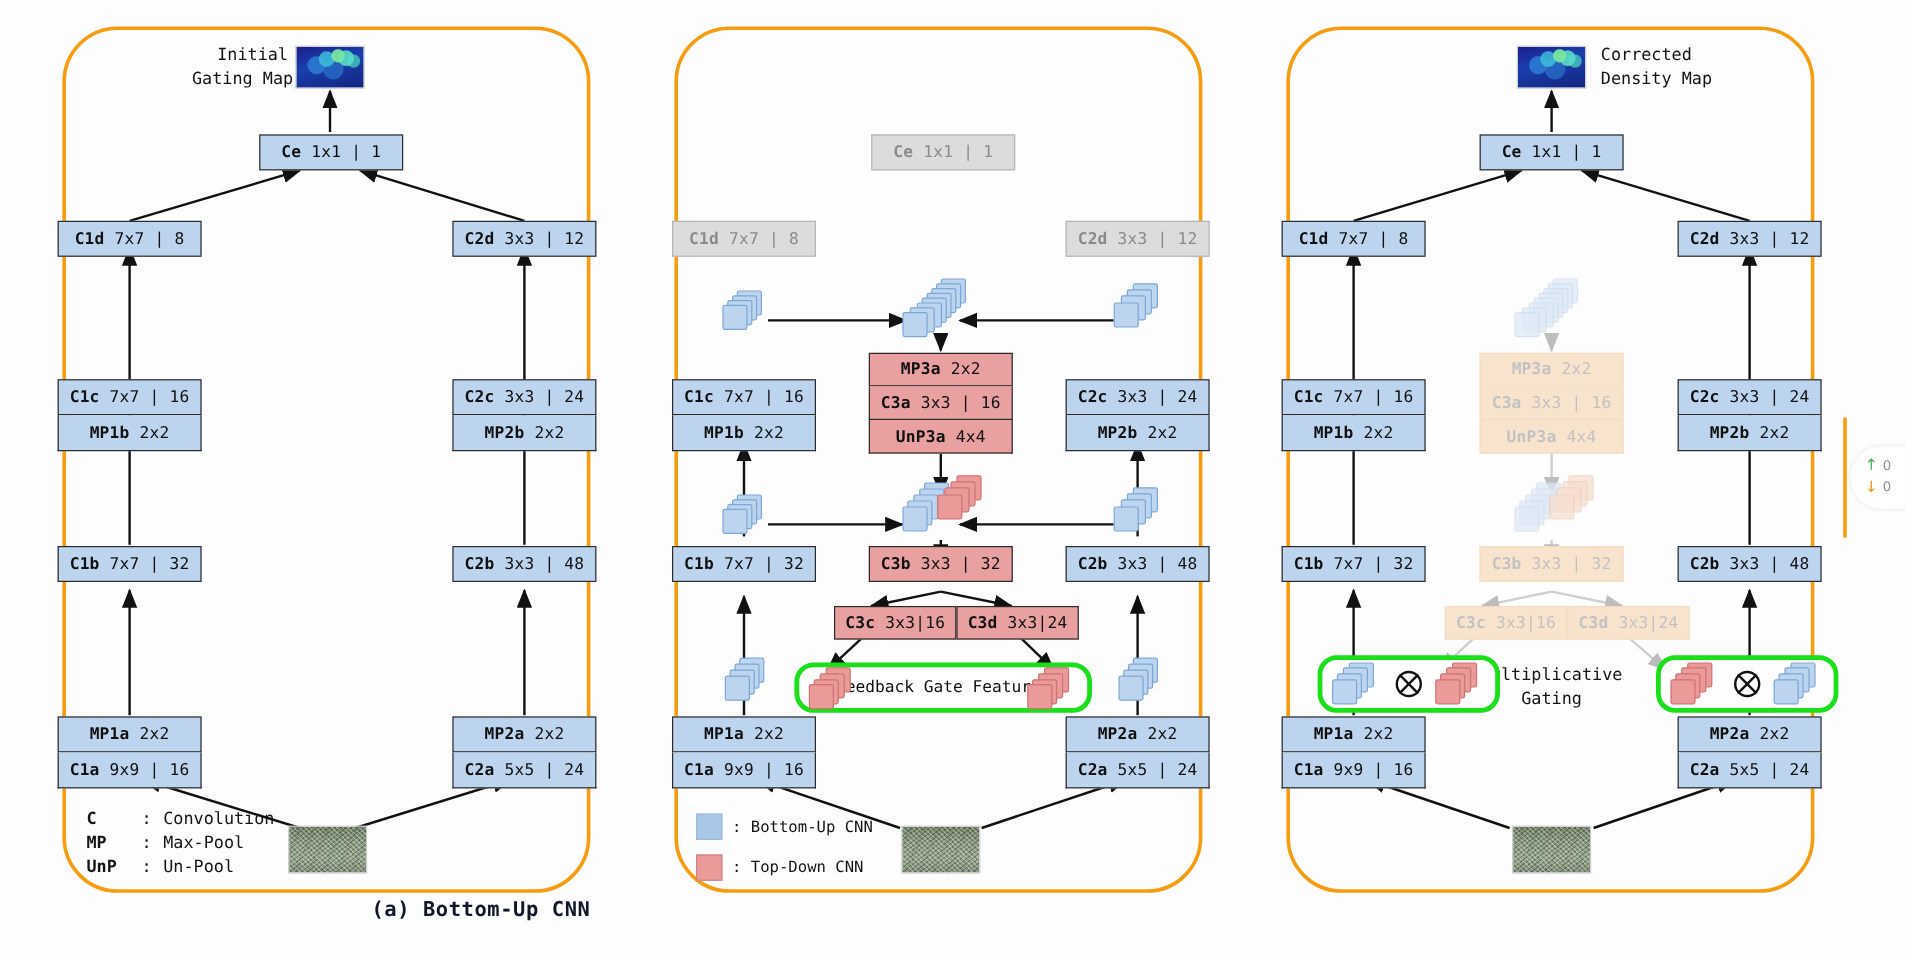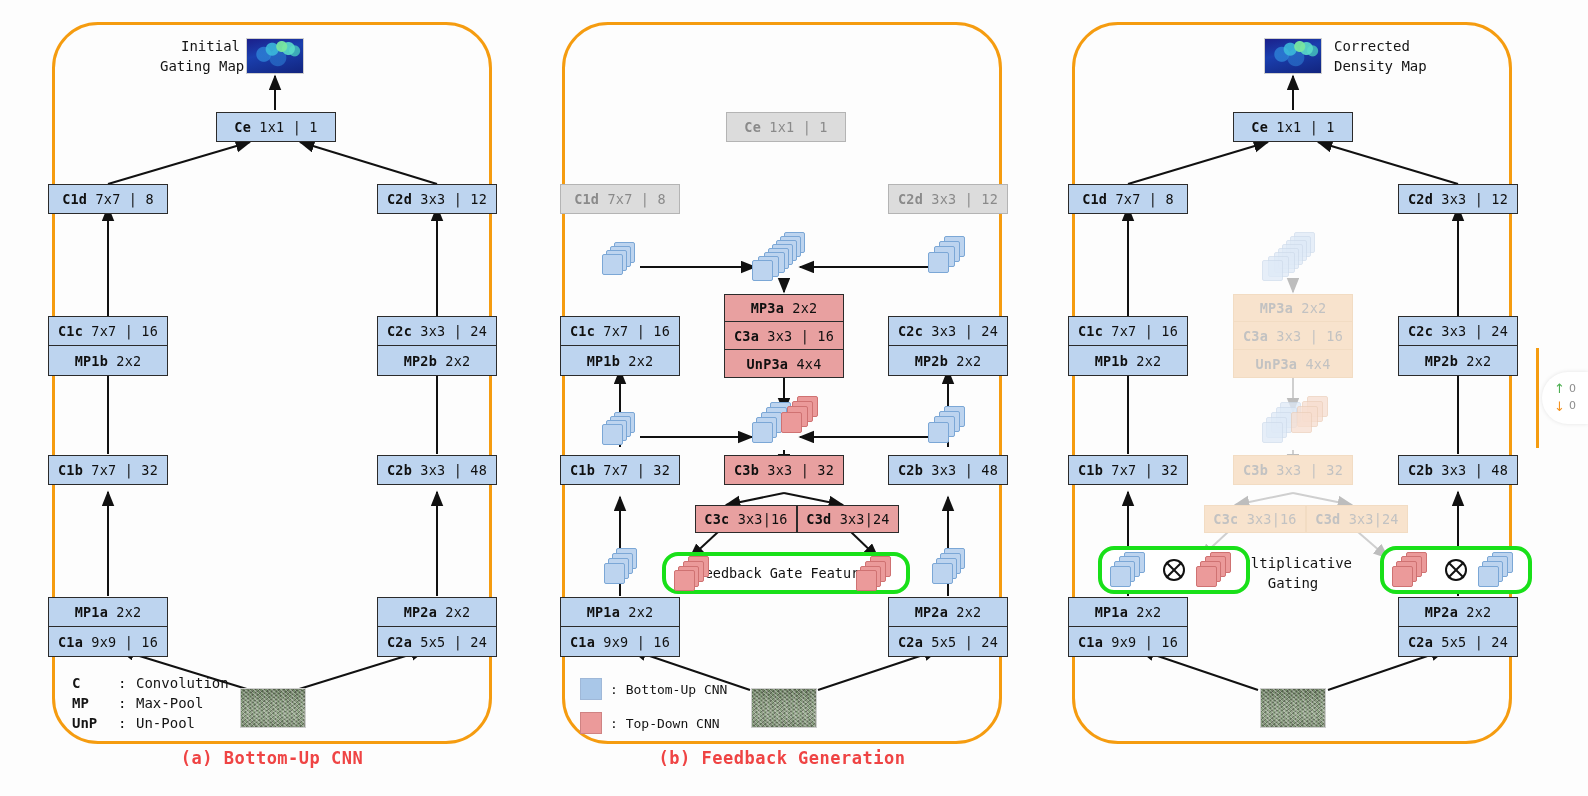--- a/index.html
+++ b/index.html
@@ -14,24 +14,24 @@
 
   
   .panel {
     position: absolute;
     border: 3px solid #f59c10;
     border-radius: 46px;
     background: transparent;
   }
   .panel-title {
     position: absolute;
-    text-align: center;
+    text-align: right;
     font-weight: bold;
     font-size: 17px;
-    color: #ef4444;
+    color: #0f172a;
     letter-spacing: .5px;
     white-space: nowrap;
   }
 
   
   .box {
     position: absolute;
     background: #bdd4ef;
     border: 1.6px solid #2b2b2b;
     display: flex; align-items: center; justify-content: center;
@@ -361,21 +361,20 @@
   <div class="box stack-top" style="left:888px; top:597px; width:120px; height:30px;"><b>MP2a</b>&nbsp;2x2</div>
   <div class="box stack-bot" style="left:888px; top:627px; width:120px; height:30px;"><b>C2a</b>&nbsp;5x5&nbsp;|&nbsp;24</div>
 
   <div class="thumb crowd" style="left:751px; top:688px; width:66px; height:40px;"></div>
 
   <div class="swatch" style="left:580px; top:678px;"></div>
   <div class="lbl" style="left:610px; top:681px; font-size:13px;">: Bottom-Up CNN</div>
   <div class="swatch red" style="left:580px; top:712px;"></div>
   <div class="lbl" style="left:610px; top:715px; font-size:13px;">: Top-Down CNN</div>
 
-  <div class="panel-title" style="left:562px; top:748px; width:440px;">(b) Feedback Generation</div>
 
   <div class="panel" style="left:1072px; top:22px; width:440px; height:722px;"></div>
 
   <div class="thumb density" style="left:1264px; top:38px; width:58px; height:36px;"></div>
   <div class="lbl" style="left:1334px; top:36px;">Corrected
 Density Map</div>
 
   <div class="box" style="left:1233px; top:112px; width:120px; height:30px;"><b>Ce</b>&nbsp;1x1&nbsp;|&nbsp;1</div>
   <div class="box" style="left:1068px; top:184px; width:120px; height:30px;"><b>C1d</b>&nbsp;7x7&nbsp;|&nbsp;8</div>
   <div class="box" style="left:1398px; top:184px; width:120px; height:30px;"><b>C2d</b>&nbsp;3x3&nbsp;|&nbsp;12</div>

